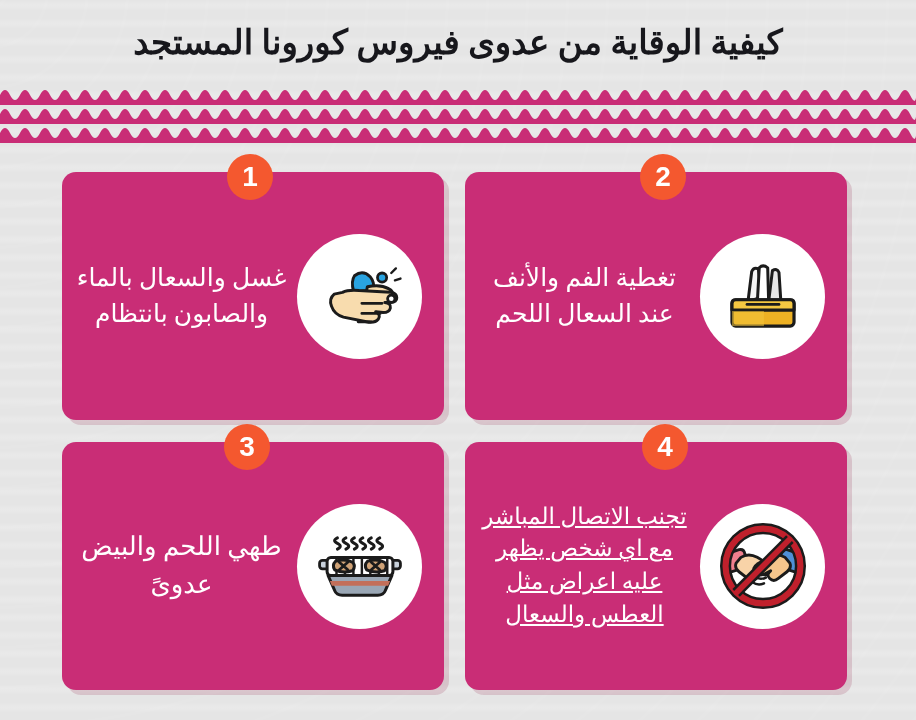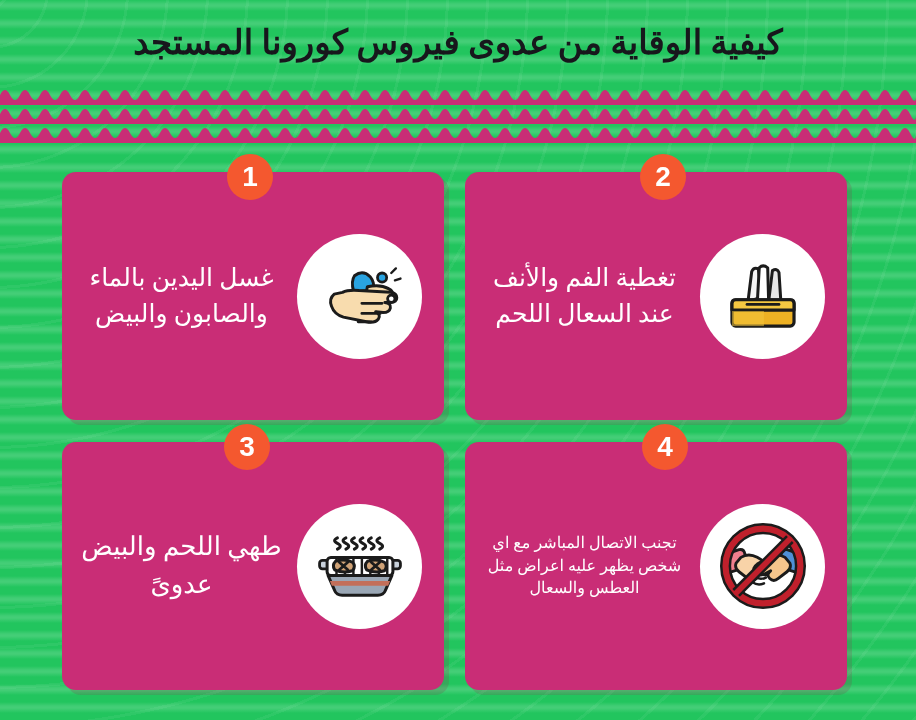--- a/index.html
+++ b/index.html
@@ -7,21 +7,21 @@
   body{
     width:916px;height:720px;overflow:hidden;
     background:#fcae97;
     font-family:"Liberation Serif","DejaVu Serif",serif;
     position:relative;
   }
 
   
   #page{
     position:absolute;inset:0;
-    background-color:#22c55e;
+    background-color:#e5e5e5;
     overflow:hidden;
     padding-left:28px;
   }
   #bg-texture{
     position:absolute;inset:0;
     background-image:
       repeating-linear-gradient(
         to bottom,
         rgba(255,255,255,0.00) 0px,
         rgba(255,255,255,0.14) 4px,
@@ -119,21 +119,21 @@
   .card-text{
     flex:1 1 auto;
     color:#ffffff;
     font-size:25px;
     line-height:1.45;
     text-align:center;
     padding:0 4px;
     direction:rtl;
     font-weight:400;
   }
-  .card.c4 .card-text{font-size:16px;line-height:1.42;}
+  .card.c4 .card-text{font-size:23px;line-height:1.42;text-decoration:underline;}
   .card.c2 .card-text{font-size:25px;}
   .card.c3 .card-text{font-size:26px;}
 </style>
 </head>
 <body>
 
 <div id="page">
 
   <div id="bg-texture"></div>
 
@@ -205,21 +205,21 @@
                  Q905,-1 910,9 Q915,19 916,12 L916,19 Z" fill="#c92d76"></path>
       </svg>
     </div>
   </div>
 
   <div id="cards">
 
     <div class="card c1">
       <div class="badge">1</div>
       <div class="card-inner">
-        <div class="card-text">غسل اليدين بالماء والصابون والبيض</div>
+        <div class="card-text">غسل والسعال بالماء والصابون بانتظام</div>
         <div class="icon-circle">
           <svg width="92" height="92" viewBox="0 0 100 100" xmlns="http://www.w3.org/2000/svg">
 
             <path d="M44 28 q9 -7 17 1 q5 6 4 15 l-22 1 q-3 -11 1 -17 Z" fill="#29a3e0" stroke="#1b1b1b" stroke-width="3.2" stroke-linejoin="round"></path>
 
             <path d="M58 40 q14 -3 23 2 q6 3 4 8 q-2 5 -10 5 l-20 1 Z" fill="#f8dcae" stroke="#1b1b1b" stroke-width="3.2" stroke-linejoin="round"></path>
 
             <path d="M22 48 q-6 5 -3 13 q3 9 13 12 l25 5 q9 2 13 -3 q3 -5 -3 -8
                      l8 1 q7 0 8 -5 q1 -5 -6 -6
                      l6 0 q7 0 7 -5 q0 -5 -7 -6

